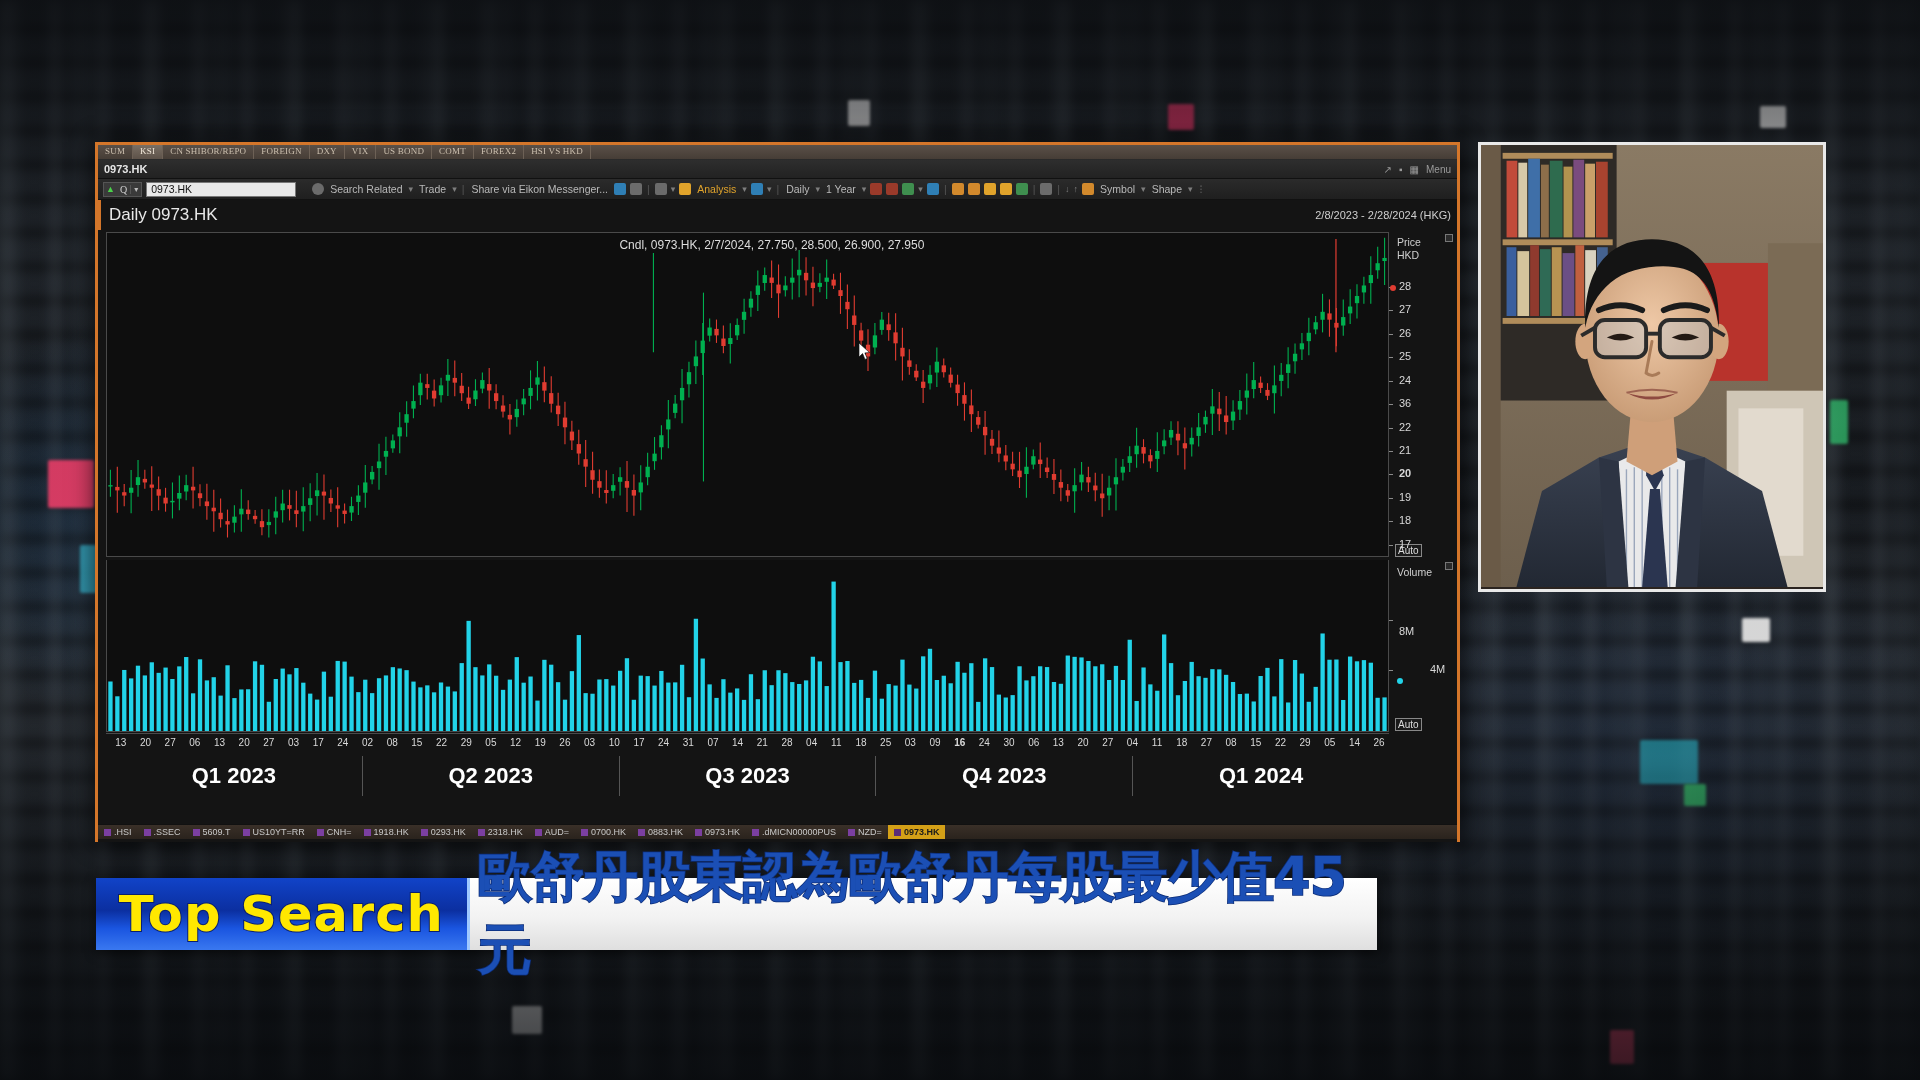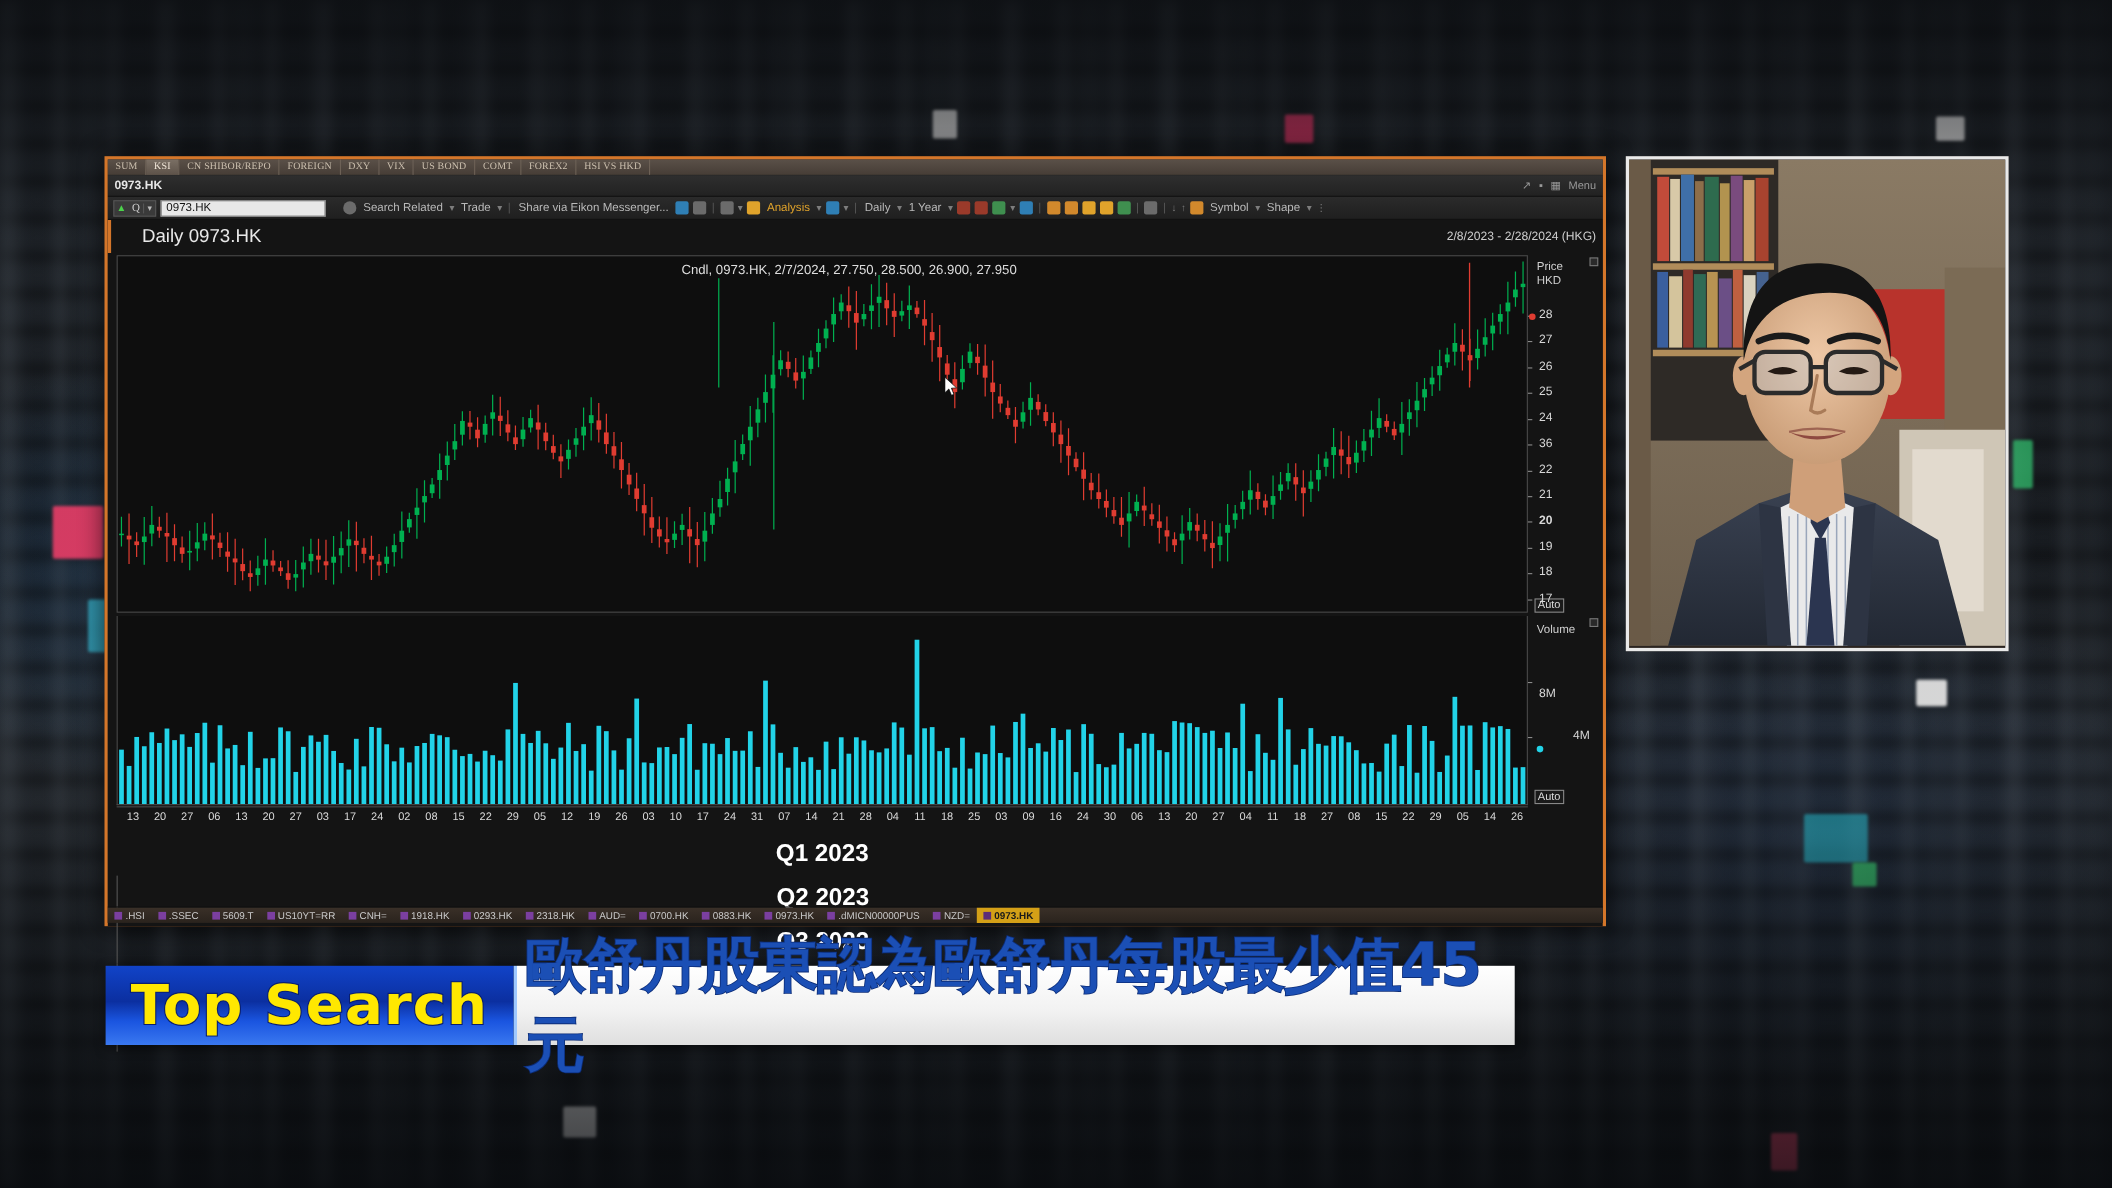--- a/index.html
+++ b/index.html
@@ -110,21 +110,21 @@
   .tbico.redb   { background: #9a3a2a; }
   .accent { color: #e0a32b; }
 
   
   #chartwrap { position: relative; height: 642px; background: #141414; }
   #chartheader {
     height: 30px; display: flex; align-items: center; justify-content: space-between;
     padding: 0 6px 0 8px;
     border-left: 3px solid #d4762a;
   }
-  #chartheader .dt { font-size: 17px; color: #e8e8e8; font-weight: normal; margin-left: 20px; }
+  #chartheader .dt { font-size: 17px; color: #e8e8e8; font-weight: normal; }
   #chartheader .rng { font-size: 11px; color: #cfcfcf; }
 
   #pricepane {
     position: absolute; left: 8px; top: 32px; right: 68px; height: 325px;
     border: 1px solid #4a4a4a; background: #0e0e0e;
     overflow: hidden;
   }
   #volpane {
     position: absolute; left: 8px; top: 360px; right: 68px; height: 172px;
     border: 1px solid #4a4a4a; border-top: none; background: #0e0e0e;
@@ -158,21 +158,20 @@
   
   #xaxis {
     position: absolute; left: 8px; right: 68px; top: 533px; height: 22px;
     border-top: 1px solid #4a4a4a;
     color: #dadada; font-size: 10px;
   }
   #xaxis .xt { position: absolute; top: 3px; transform: translateX(-50%); white-space: nowrap; }
   #qaxis {
     position: absolute; left: 8px; right: 68px; top: 556px; height: 40px;
     display: flex;
-    flex-direction: column;
   }
   #qaxis .q {
     flex: 1; text-align: center; color: #fff; font-size: 22px; font-weight: bold;
     border-left: 1px solid #555; line-height: 40px;
   }
   #qaxis .q:first-child { border-left: none; }
 
   
   #statusbar {
     position: absolute; left: 0; right: 0; bottom: 0; height: 15px;
@@ -980,21 +979,21 @@
         <div class="xt" style="left: 47.3077%;">07</div>
         <div class="xt" style="left: 49.2308%;">14</div>
         <div class="xt" style="left: 51.1538%;">21</div>
         <div class="xt" style="left: 53.0769%;">28</div>
         <div class="xt" style="left: 55%;">04</div>
         <div class="xt" style="left: 56.9231%;">11</div>
         <div class="xt" style="left: 58.8462%;">18</div>
         <div class="xt" style="left: 60.7692%;">25</div>
         <div class="xt" style="left: 62.6923%;">03</div>
         <div class="xt" style="left: 64.6154%;">09</div>
-        <div class="xt" style="left: 66.5385%;">16</div>
+        <div class="xt" style="left: 66.5385%; font-weight: bold;">16</div>
         <div class="xt" style="left: 68.4615%;">24</div>
         <div class="xt" style="left: 70.3846%;">30</div>
         <div class="xt" style="left: 72.3077%;">06</div>
         <div class="xt" style="left: 74.2308%;">13</div>
         <div class="xt" style="left: 76.1538%;">20</div>
         <div class="xt" style="left: 78.0769%;">27</div>
         <div class="xt" style="left: 80%;">04</div>
         <div class="xt" style="left: 81.9231%;">11</div>
         <div class="xt" style="left: 83.8462%;">18</div>
         <div class="xt" style="left: 85.7692%;">27</div>

